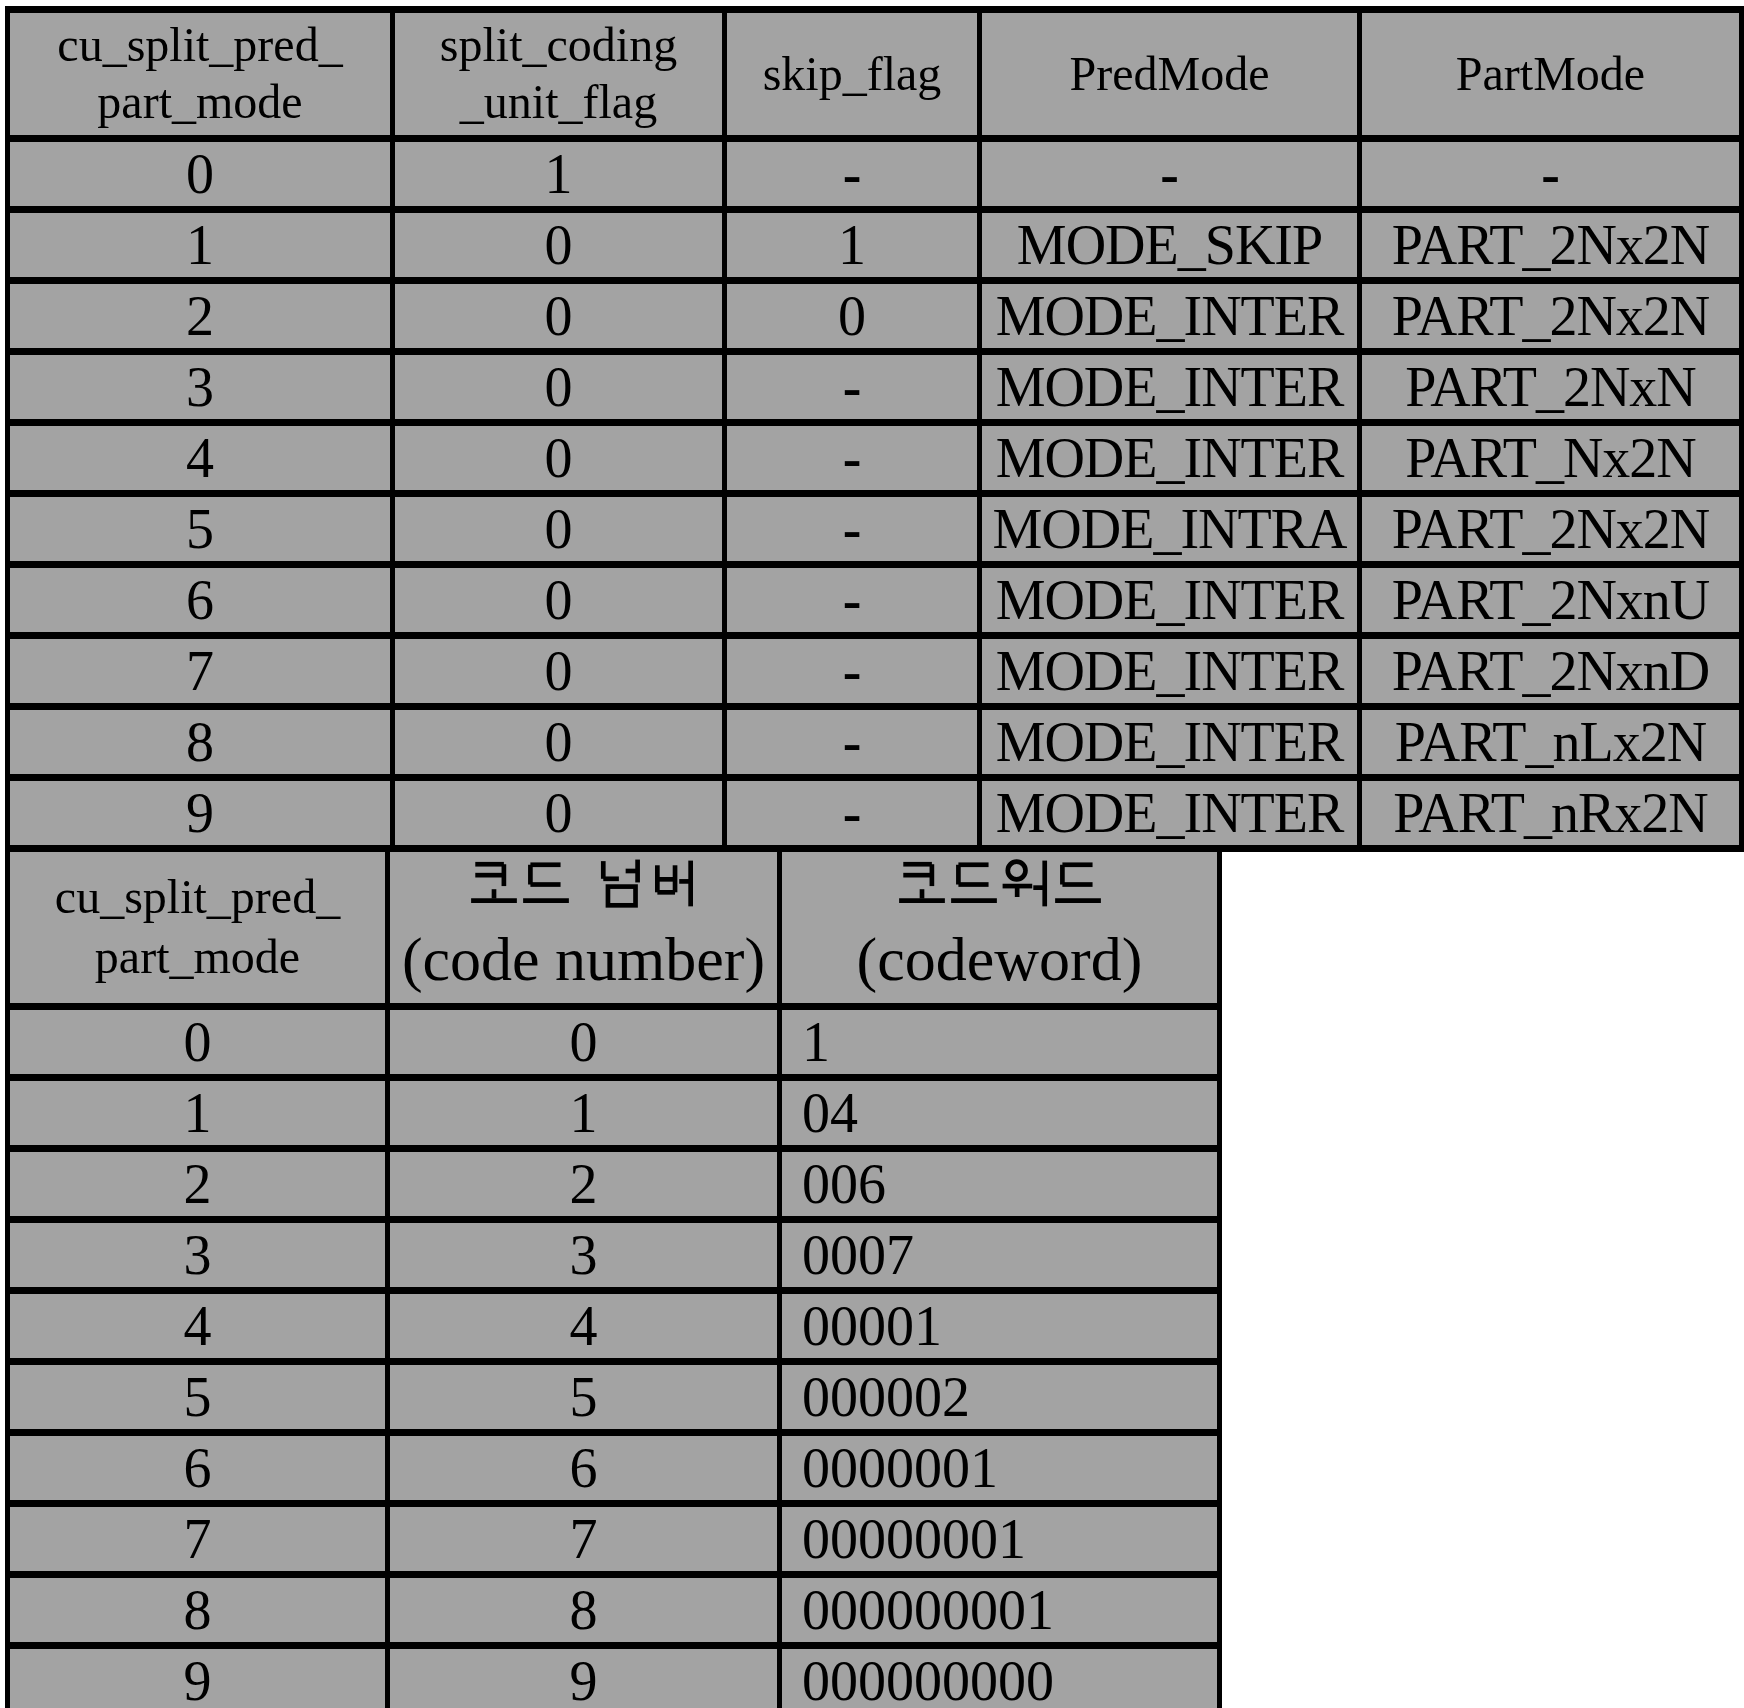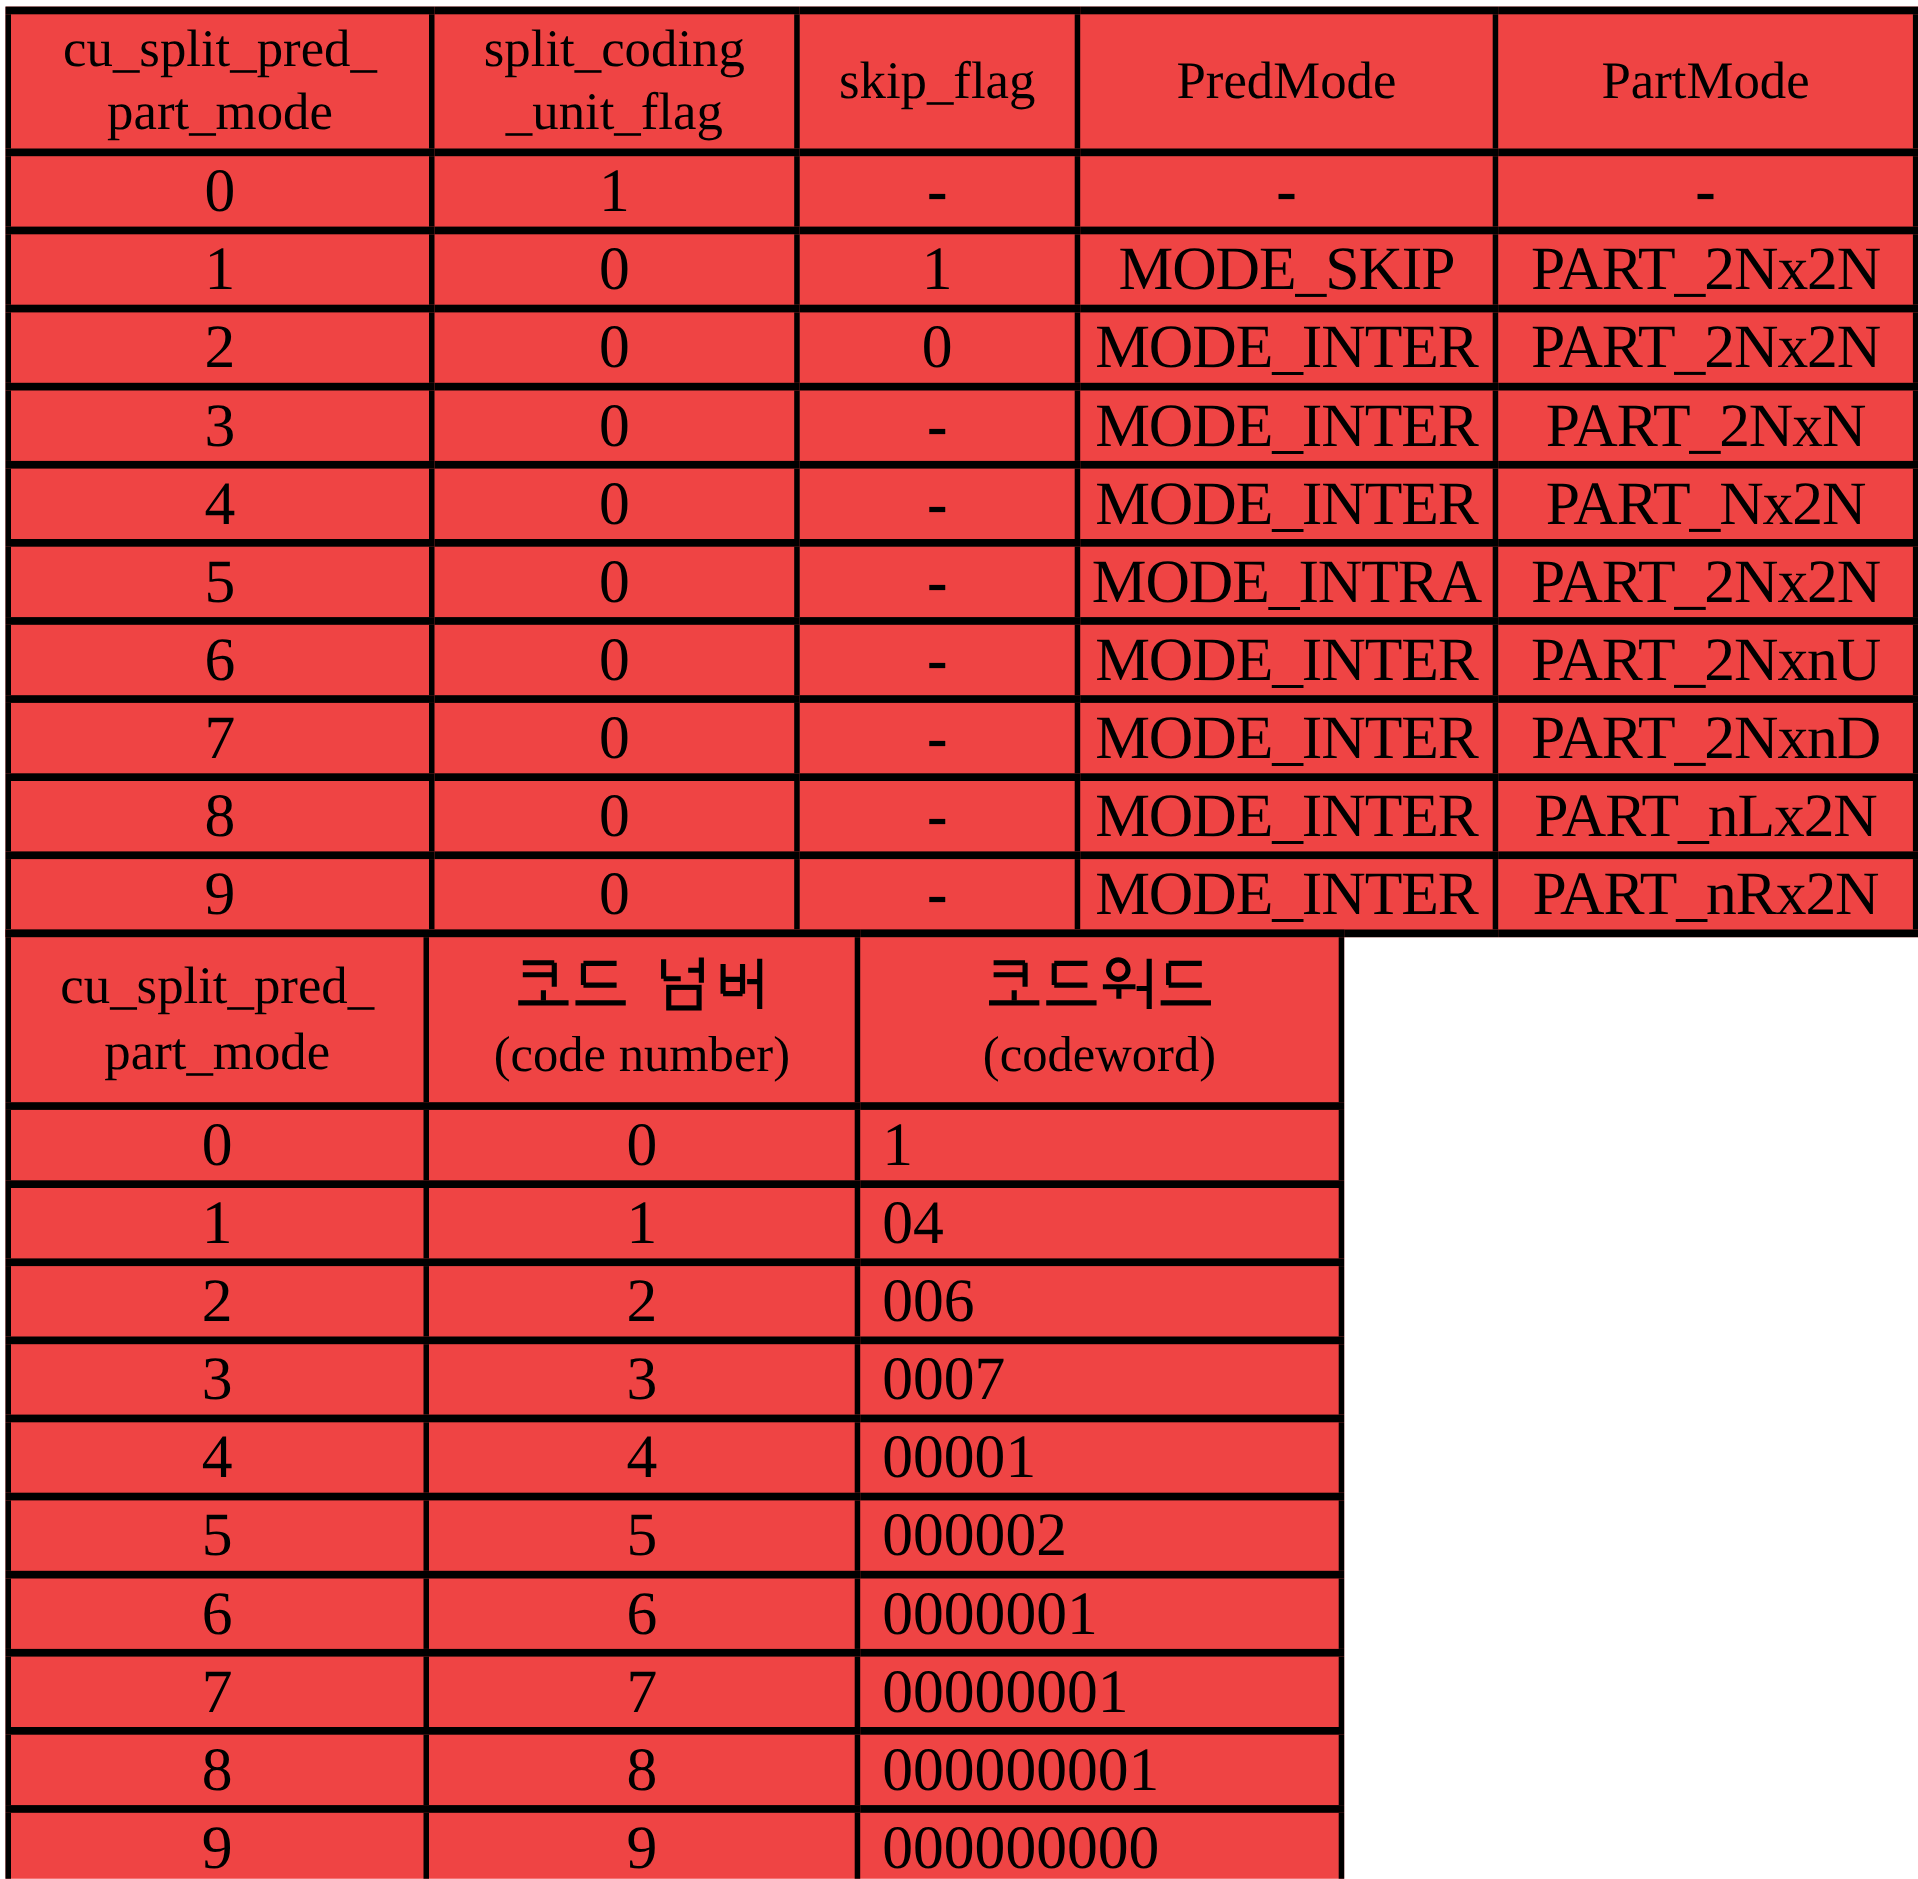--- a/index.html
+++ b/index.html
@@ -1,36 +1,36 @@
 <!DOCTYPE html>
 <html><head>
 <meta charset="utf-8">
 <style>
   html,body{margin:0;padding:0;}
   body{
     width:1744px;height:1708px;background:#ffffff;position:relative;
     font-family:"Liberation Serif","DejaVu Serif",serif;color:#000;
   }
-  table{border-collapse:collapse;table-layout:fixed;background:#ef4444;padding-left:25px;}
+  table{border-collapse:collapse;table-layout:fixed;background:#a3a3a3;padding-left:25px;}
   td,th{border:7px solid #000;border-left-width:5px;border-right-width:5px;
         text-align:center;vertical-align:middle;padding:0;font-weight:normal;overflow:hidden;}
   .t1{margin:6px 0 0 5px;width:1734px;}
   .t2{margin:-7px 0 0 5px;width:1212px;}
   .t1 th{height:122px;font-size:48px;line-height:1.18;}
   .t1 td{height:63px;font-size:56px;}
   .t2 th{height:150px;font-size:46px;line-height:1.25;}
   .t2 td{height:63px;font-size:56px;}
   .mode{font-size:53px;letter-spacing:-1px;}
   .dash{font-weight:bold;}
   .lft{text-align:left;padding-left:20px;}
   .kr{height:64px;display:flex;align-items:center;justify-content:center;}
   .syl{width:52px;height:52px;display:block;}
   .gap{display:inline-block;width:24px;height:1px;}
   .sr{position:absolute;width:1px;height:1px;overflow:hidden;clip:rect(0 0 0 0);white-space:nowrap;}
-  .en{font-size:46px;line-height:1.4;}
+  .en{font-size:62px;line-height:1.4;}
   .hidden-defs{position:absolute;width:0;height:0;overflow:hidden;}
 </style>
 </head>
 <body>
 
 <svg class="hidden-defs" xmlns="http://www.w3.org/2000/svg">
   <defs>
     <symbol id="g-ko" viewBox="0 0 100 100">
       <g stroke="#000" stroke-width="9" fill="none">
         <path d="M14,12 H69"></path>

